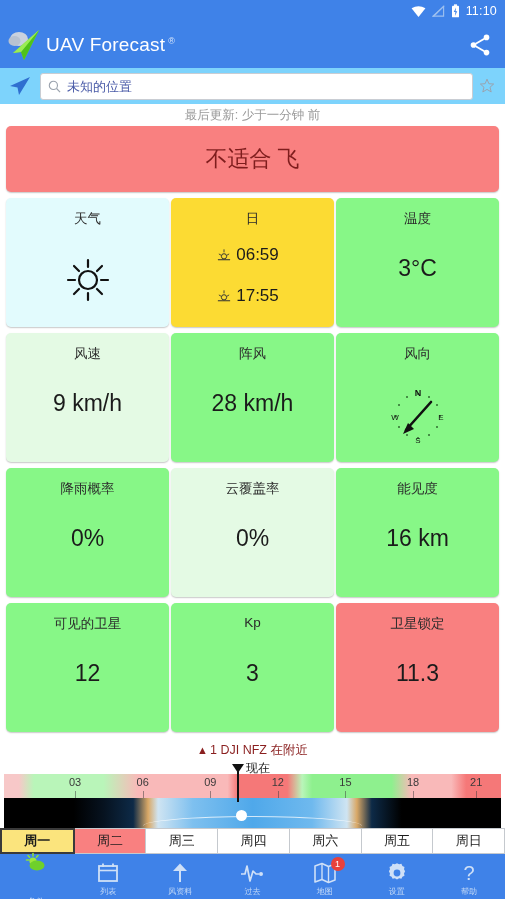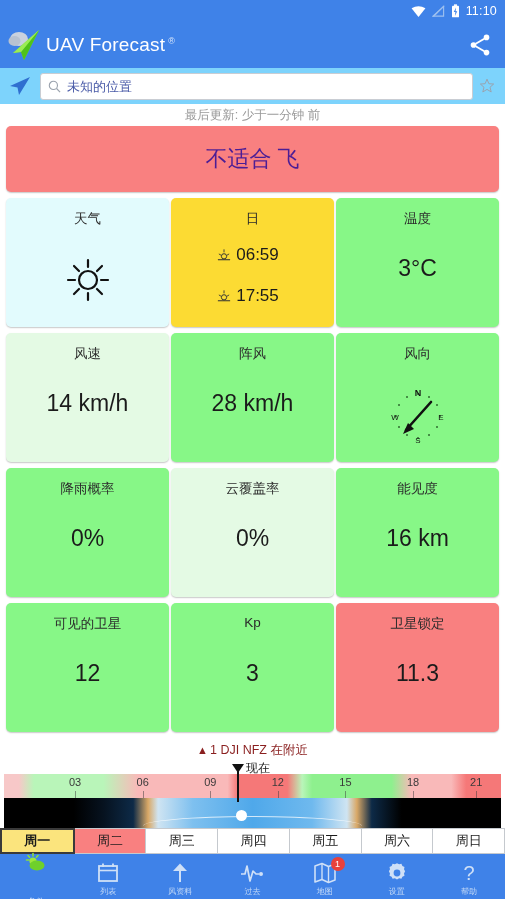--- a/index.html
+++ b/index.html
@@ -54,21 +54,21 @@
   .updated {
     height: 22px; flex: 0 0 22px; text-align: center; color: #9a9a9a;
     font-size: 12.5px; line-height: 22px; background: #fff;
   }
 
   
   .cards { flex: 1 1 auto; padding: 0 6px; background: #fff; }
   .banner {
     height: 66px; border-radius: 5px; background: #f98080;
     display: flex; align-items: center; justify-content: center;
-    color: #4c1d95; font-size: 22px; margin-bottom: 6px;
+    color: #7f1d1d; font-size: 22px; margin-bottom: 6px;
     box-shadow: 0 1px 1.5px rgba(0,0,0,.22);
   }
   .row { display: flex; gap: 2px; margin-bottom: 6px; }
   .card {
     flex: 1 1 0; height: 129px; border-radius: 5px;
     box-shadow: 0 1px 1.5px rgba(0,0,0,.22);
     display: flex; flex-direction: column; align-items: center;
     padding-top: 12px; position: relative; overflow: hidden;
   }
   .card .clabel { font-size: 13.5px; color: #2b2b2b; }
@@ -285,21 +285,21 @@
 
       <div class="card c-green">
         <div class="clabel">温度</div>
         <div class="cvalue">3°C</div>
       </div>
     </div>
 
     <div class="row">
       <div class="card c-pale">
         <div class="clabel">风速</div>
-        <div class="cvalue">14 km/h</div>
+        <div class="cvalue">9 km/h</div>
       </div>
       <div class="card c-green">
         <div class="clabel">阵风</div>
         <div class="cvalue">28 km/h</div>
       </div>
       <div class="card c-green">
         <div class="clabel">风向</div>
         <svg class="compass" viewBox="0 0 62 62">
           <g fill="#2f6b2f">
             <circle cx="31" cy="9" r="1"></circle>
@@ -388,22 +388,22 @@
       <div class="sunpath"></div>
       <div class="sundot"></div>
     </div>
   </div>
 
   <div class="daytabs">
     <div class="daytab sel">周一</div>
     <div class="daytab bad">周二</div>
     <div class="daytab">周三</div>
     <div class="daytab">周四</div>
+    <div class="daytab">周六</div>
     <div class="daytab">周五</div>
-    <div class="daytab">周六</div>
     <div class="daytab">周日</div>
   </div>
 
   <div class="bottomnav">
 
     <div class="navitem active">
       <div class="navicon">
         <svg viewBox="0 0 24 24" width="24" height="24">
           <g stroke="#8de03a" stroke-width="1.6" stroke-linecap="round">
             <line x1="9" y1="2.5" x2="9" y2="5"></line>

